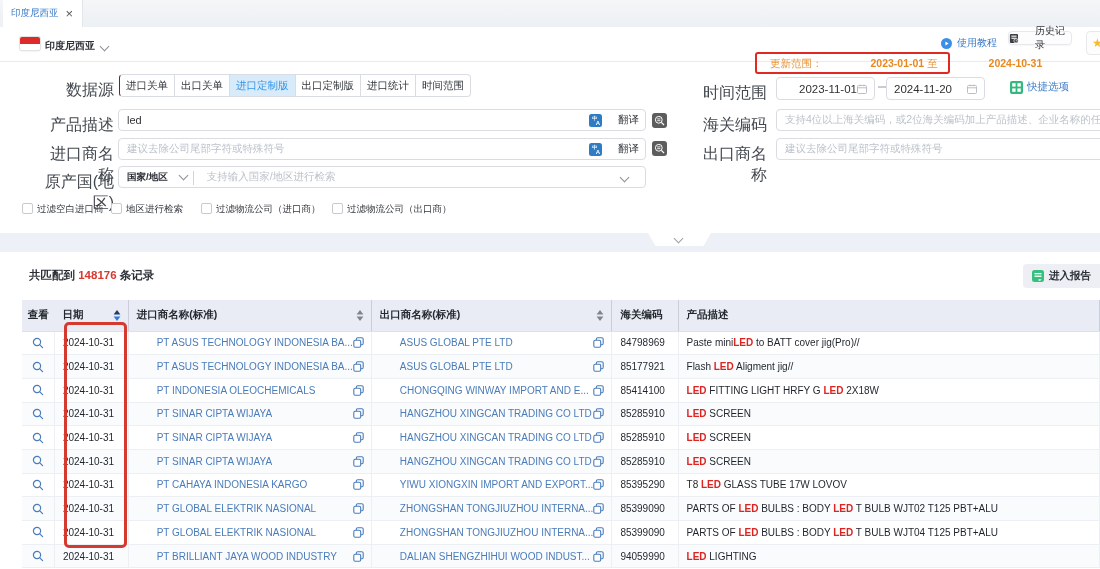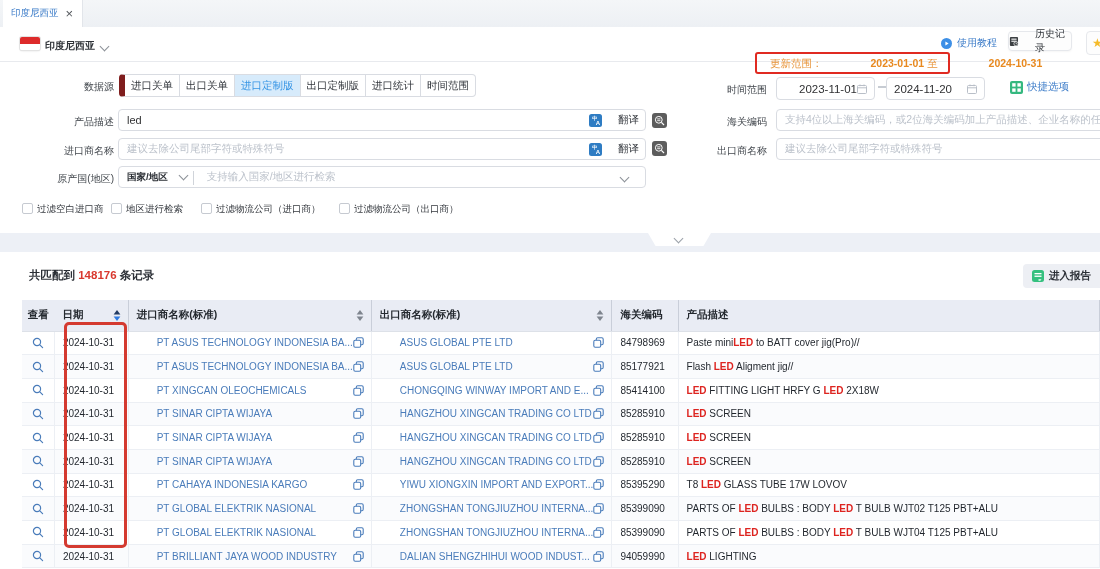--- a/index.html
+++ b/index.html
@@ -21,36 +21,36 @@
 
 .crow { position:absolute; left:0; top:27px; width:1100px; height:34px; background:#fff; }
 .flag { position:absolute; left:20px; top:37px; width:20px; height:13px;
   border-radius:2px; overflow:hidden; box-shadow:0 0 0 1px #e3e3e3, 0 1px 2px rgba(0,0,0,.15); }
 .flag .r { height:7px; background:#dd2b2b; } .flag .w { height:6px; background:#fff; }
 .cname { position:absolute; left:45px; top:39px; font-size:10px; color:#2f3338; font-weight:bold; }
 .chev { display:inline-block; width:7px; height:7px; border-right:1.4px solid #8b9097;
   border-bottom:1.4px solid #8b9097; transform:rotate(45deg); }
 .usetut { position:absolute; left:941px; top:36px; display:flex; align-items:center; gap:5px;
   color:#3b7bc8; font-size:10px; }
-.histbtn { position:absolute; left:1008px; top:31px; width:64px; height:20px; background:#fdfdfd;
+.histbtn { position:absolute; left:1008px; top:31px; width:64px; height:14px; background:#fdfdfd;
   border:1px solid #e6e8ec; border-radius:4px; display:flex; align-items:center;
   justify-content:center; gap:16px; font-size:10px; color:#2f3338; box-shadow:0 1px 2px rgba(0,0,0,.04); }
 .starbtn { position:absolute; left:1086px; top:31px; width:30px; height:24px; background:#fdfdfd;
   border:1px solid #e6e8ec; border-radius:4px; display:flex; align-items:center; padding-left:5px;
   color:#f5bb2a; font-size:12px; }
 
 
 .formpanel { position:absolute; left:0; top:61px; width:1100px; height:172px;
   background:#fff; border-top:1px solid #e8eaee; }
-.flabel { position:absolute; font-size:10px; color:#43484e; text-align:right; }
+.flabel { position:absolute; font-size:16px; color:#43484e; text-align:right; }
 
 .seg { position:absolute; left:119px; top:74px; height:23px; display:flex; }
 .seg div { height:23px; line-height:21px; padding:0 6px; border:1px solid #d9dce2;
   border-left:none; font-size:10.5px; color:#34383e; background:#fff; }
-.seg div:first-child { border-left:6px solid #7f1d1d; border-radius:4px 0 0 4px; }
+.seg div:first-child { border-left:1px solid #7f1d1d; border-radius:4px 0 0 4px; }
 .seg div:last-child { border-radius:0 4px 4px 0; }
 .seg div.on { background:#d7ebfb; color:#3695e5; border-color:#d9dce2; }
 
 .inp { position:absolute; border:1px solid #d9dce2; border-radius:4px; background:#fff;
   font-size:10.5px; color:#303133; display:flex; align-items:center; }
 .ph { color:#bcc2cb; }
 .trans { display:flex; align-items:center; gap:16px; font-size:10.5px; color:#34383e; }
 .darkbtn { position:absolute; width:15px; height:15px; background:#5d5d5d; border-radius:3px;
   display:flex; align-items:center; justify-content:center; }
 
@@ -231,21 +231,21 @@
   <span style="color:#2b2f35;font-weight:bold;font-size:9.5px;">国家/地区</span>
   <span class="chev" style="margin-left:12px;margin-top:-3px;"></span>
   <span style="position:absolute;left:74px;top:4px;width:1px;height:14px;background:#d0d4da;"></span>
   <span class="ph" style="margin-left:20px;">支持输入国家/地区进行检索</span>
   <span class="chev" style="position:absolute;right:17px;top:7px;"></span>
 </div>
 
 <div class="cbrow" style="left:22px;"><span class="cb"></span><span class="lbl">过滤空白进口商</span></div>
 <div class="cbrow" style="left:111px;"><span class="cb"></span><span class="lbl">地区进行检索</span></div>
 <div class="cbrow" style="left:201px;"><span class="cb"></span><span class="lbl">过滤物流公司（进口商）</span></div>
-<div class="cbrow" style="left:339px;"><span class="cb"></span><span class="lbl">过滤物流公司（出口商）</span></div>
+<div class="cbrow" style="left:332px;"><span class="cb"></span><span class="lbl">过滤物流公司（出口商）</span></div>
 
 <div class="band"></div>
 <div class="collapse">
     <div class="shape"></div>
     <div class="c"></div>
   </div>
 
 <div class="results"></div>
 <div class="summary">共匹配到 <b>148176</b> 条记录</div>
 <div class="reportbtn">
@@ -364,21 +364,21 @@
 <tr>
 <td class="ctr">
           <svg style="margin:0 auto" width="12" height="12" viewBox="0 0 12 12">
             <circle cx="5" cy="5" r="3.6" fill="none" stroke="#4a7cba" stroke-width="1.2"></circle>
             <path d="M7.8 7.8 L10.6 10.6" stroke="#4a7cba" stroke-width="1.2" stroke-linecap="round"></path>
           </svg>
         </td>
 <td>2024-10-31</td>
 <td>
           <div class="cellflex">
-            <a class="nm">PT XINGCAN OLEOCHEMICALS</a>
+            <a class="nm">PT INDONESIA OLEOCHEMICALS</a>
             <svg style="flex:0 0 auto" width="11" height="11" viewBox="0 0 11 11">
               <rect x="3.3" y="0.8" width="6.9" height="6.9" rx="1.4" fill="none" stroke="#4a7cba" stroke-width="1.1"></rect>
               <rect x="0.8" y="3.3" width="6.9" height="6.9" rx="1.4" fill="#fff" stroke="#4a7cba" stroke-width="1.1"></rect>
             </svg>
           </div>
         </td>
 <td>
           <div class="cellflex">
             <a class="nm">CHONGQING WINWAY IMPORT AND E...</a>
             <svg style="flex:0 0 auto" width="11" height="11" viewBox="0 0 11 11">

